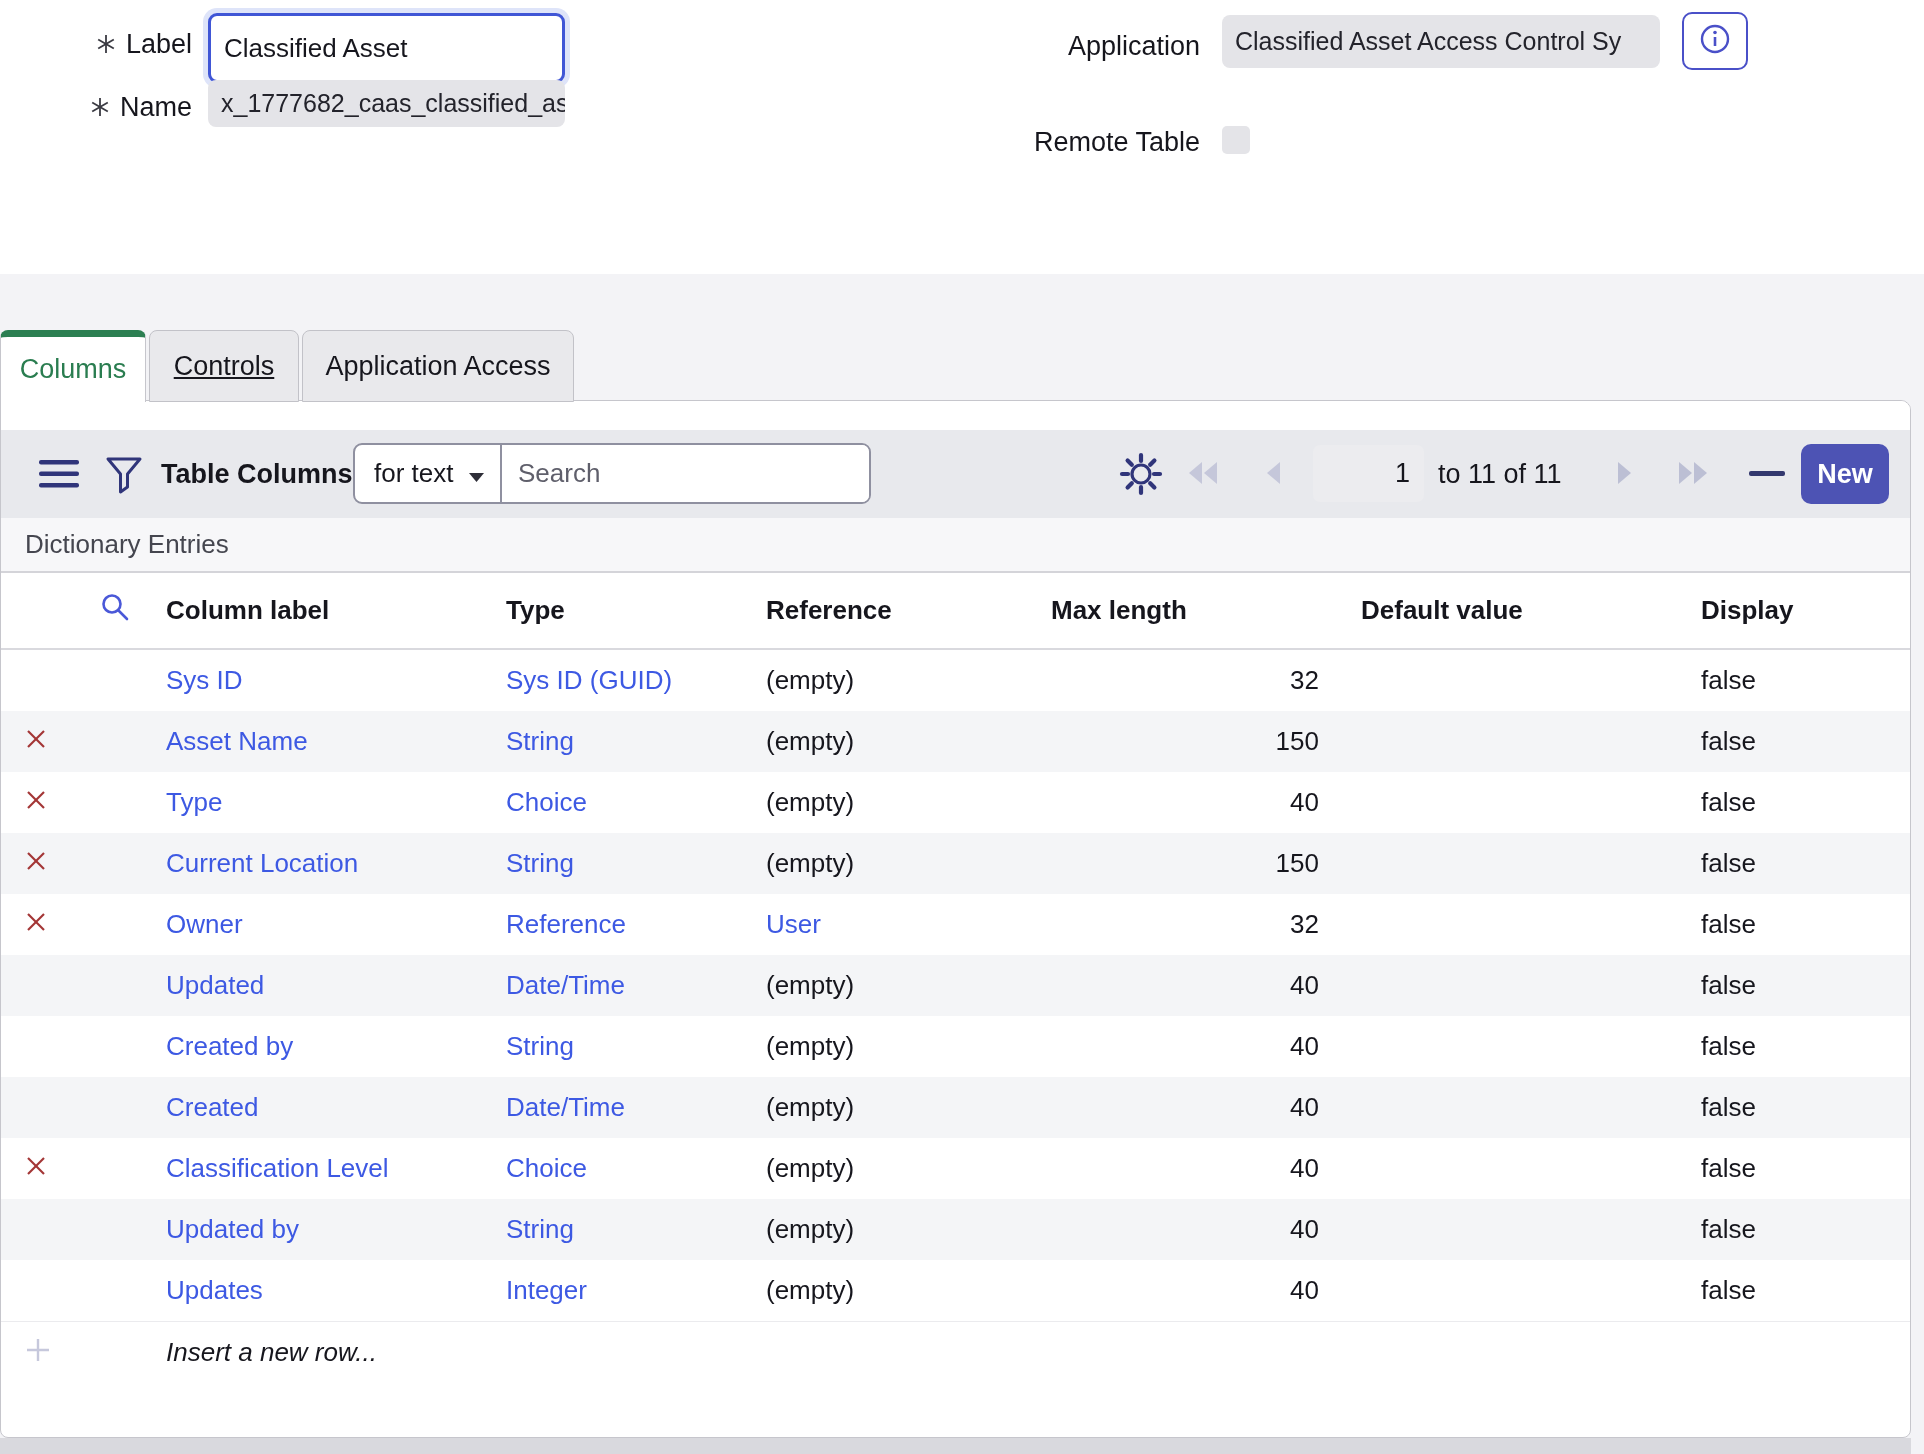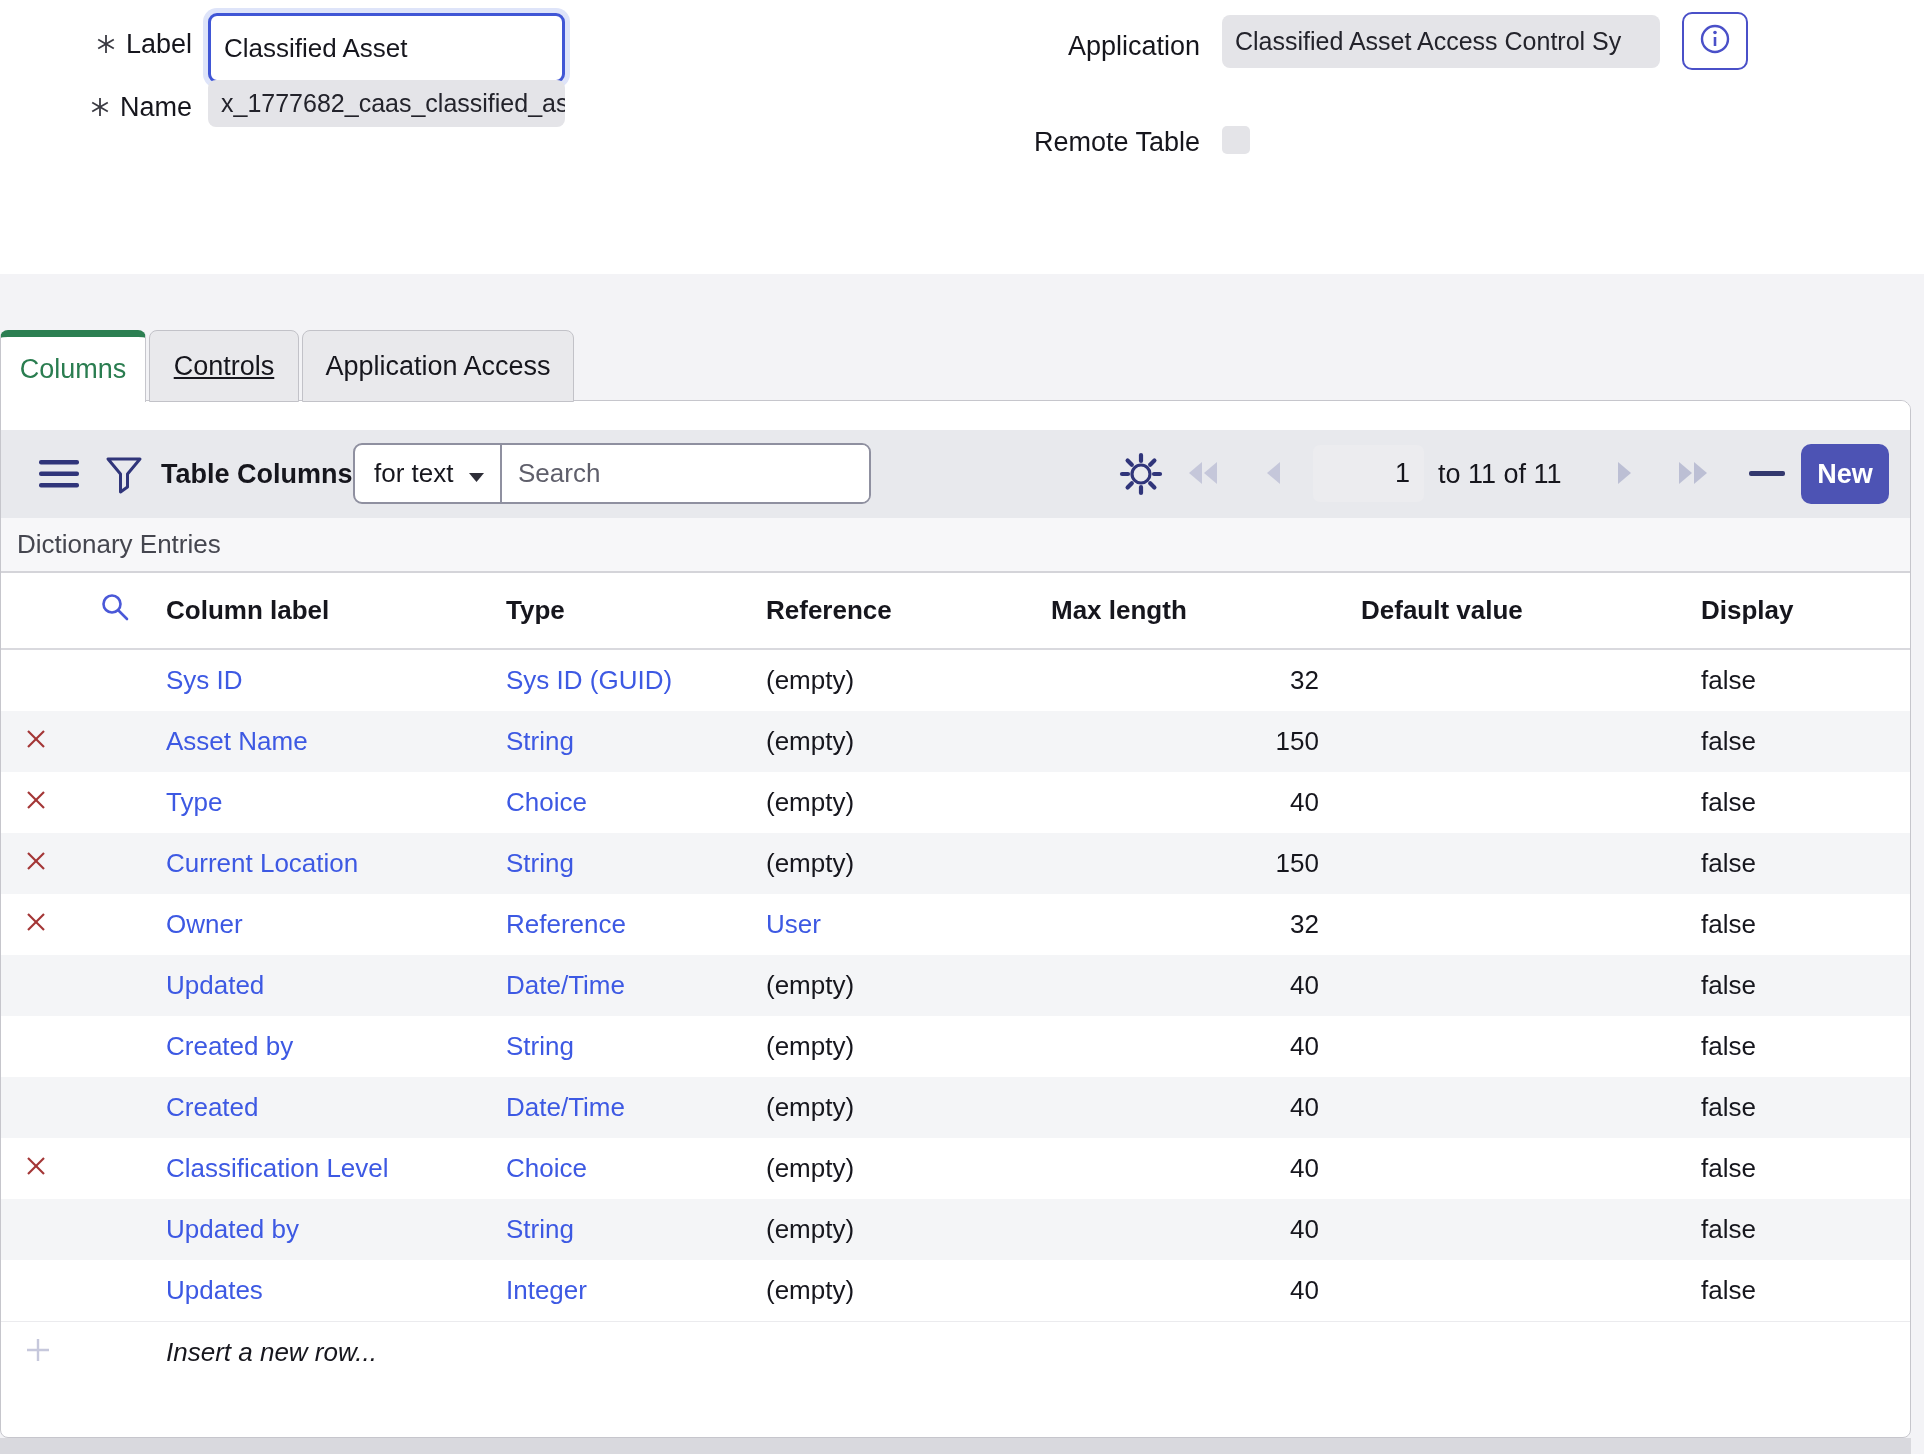--- a/index.html
+++ b/index.html
@@ -56,21 +56,21 @@
   .chev{position:absolute;top:32px;cursor:pointer;}
   .pag-input{position:absolute;left:1312px;top:15px;width:111px;height:57px;box-sizing:border-box;border:none;
     background:#ececef;border-radius:7px;font-size:27px;color:#16161d;text-align:right;padding:0 14px;outline:none;
     font-family:"Liberation Sans",sans-serif;}
   .pag-range{position:absolute;left:1437px;top:0;height:88px;display:flex;align-items:center;
     font-size:27px;color:#16161d;}
   .dash-btn{position:absolute;left:1748px;top:41px;width:36px;height:5px;background:#33386e;border-radius:2px;cursor:pointer;}
   .new-btn{position:absolute;left:1800px;top:14px;width:88px;height:60px;background:#4d53b4;border:none;
     border-radius:10px;color:#fff;font-size:27px;font-weight:bold;font-family:"Liberation Sans",sans-serif;cursor:pointer;}
   .dict-band{height:55px;background:#f7f7f9;border-bottom:2px solid #d4d4d9;display:flex;align-items:center;
-    padding-left:16px;box-sizing:border-box;font-size:26px;color:#45464f;}
+    padding-left:24px;box-sizing:border-box;font-size:26px;color:#45464f;}
   .grid{display:grid;grid-template-columns:165px 340px 260px 285px 270px 340px 250px;align-items:center;}
   .thead{height:77px;background:#fff;border-bottom:2px solid #d9d9de;box-sizing:border-box;
     font-weight:bold;font-size:26px;color:#16161d;}
   .th-search{display:flex;justify-content:flex-start;padding-left:98px;}
   .c-max-h{text-align:left;}
   .c-def,.c-def-h{padding-left:40px;}
   .c-disp,.c-disp-h{padding-left:40px;}
   .trow{height:61px;font-size:26px;color:#16161d;}
   .trow.alt{background:#f4f5f7;}
   .c-del{display:flex;align-items:center;padding-left:24px;box-sizing:border-box;}

